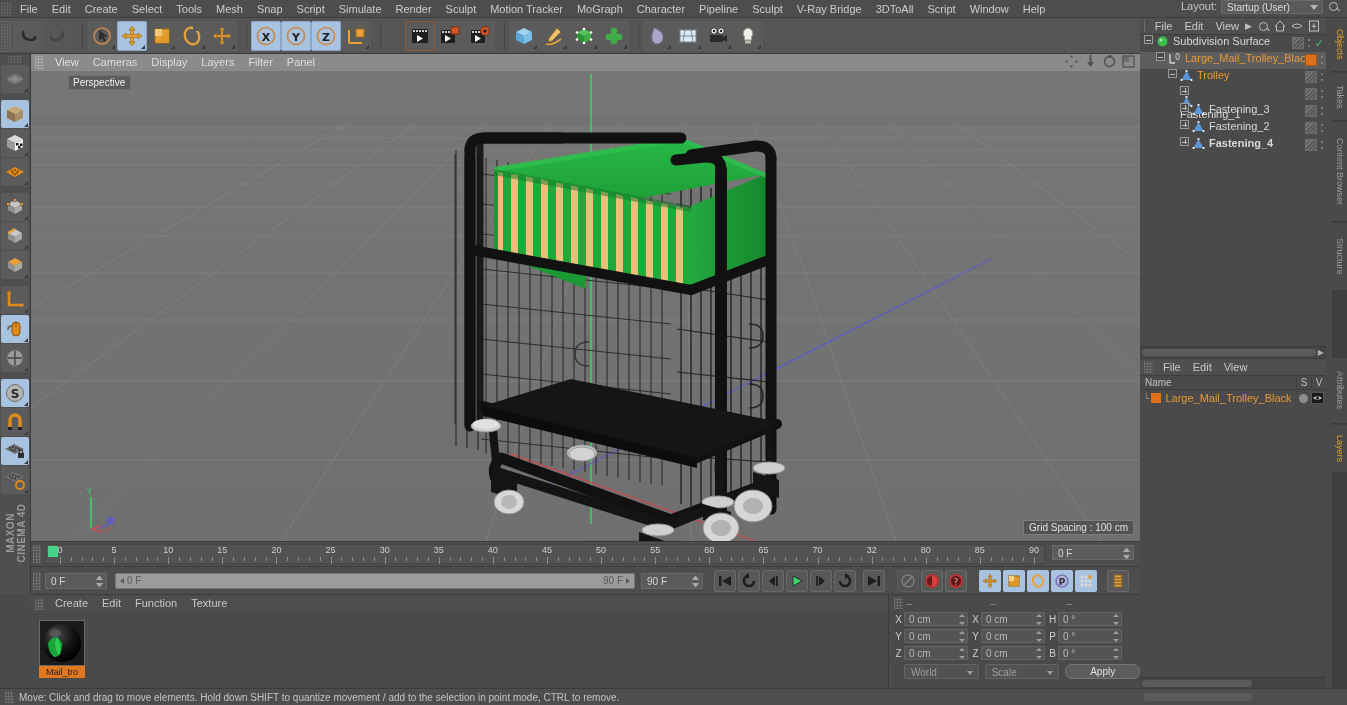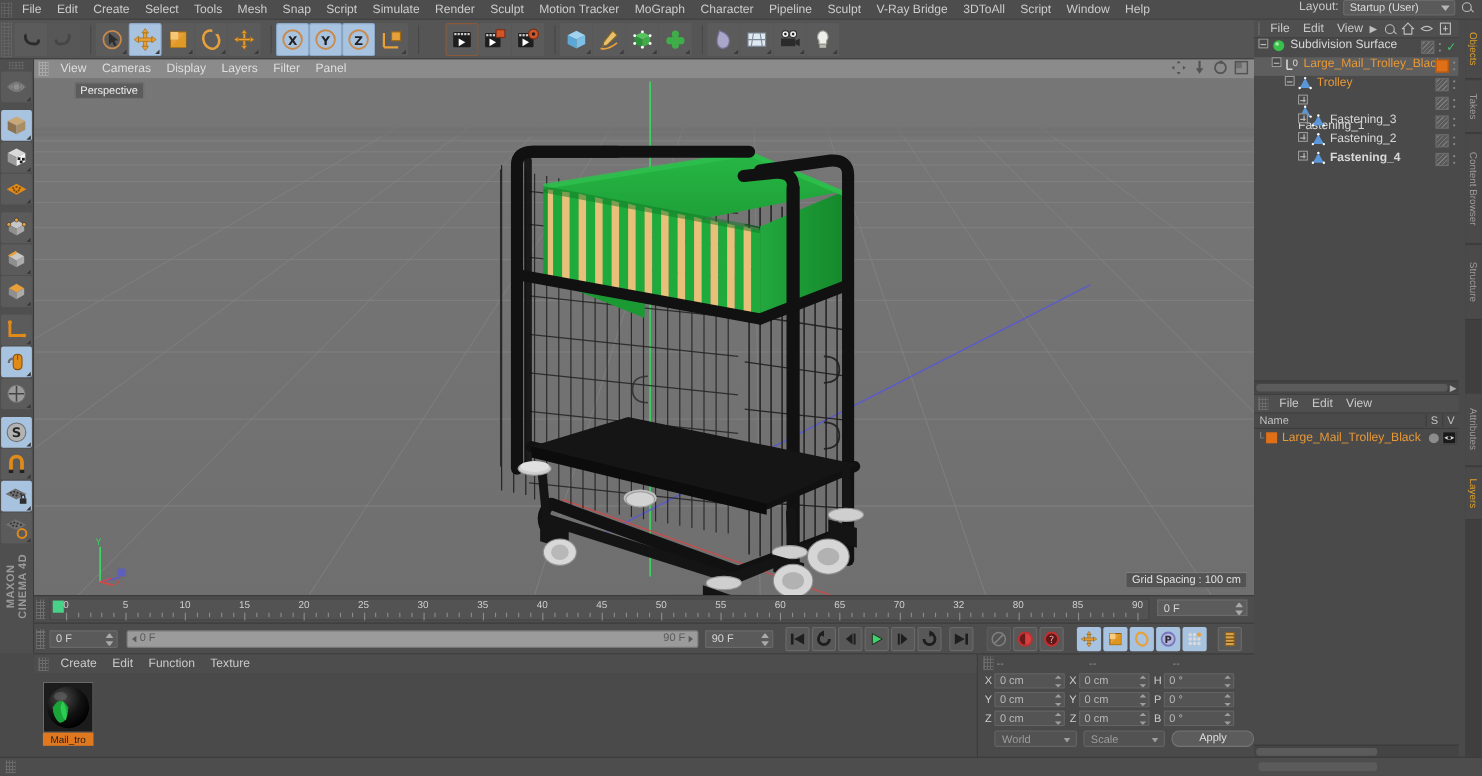--- a/index.html
+++ b/index.html
@@ -1734,18 +1734,19 @@
           <span>Attributes</span>
         </div>
       <div class="vtab act" style="top:407px;height:48px;">
           <span>Layers</span>
         </div>
     </div>
   </div>
 
   <div class="statusbar">
     <div class="g"></div>
+    <span class="txt">Move: Click and drag to move elements. Hold down SHIFT to quantize movement / add to the selection in point mode, CTRL to remove.</span>
   </div>
   <div class="statusbar2">
     <div class="thumb"></div>
   </div>
 
 </div>
 
 </body></html>

